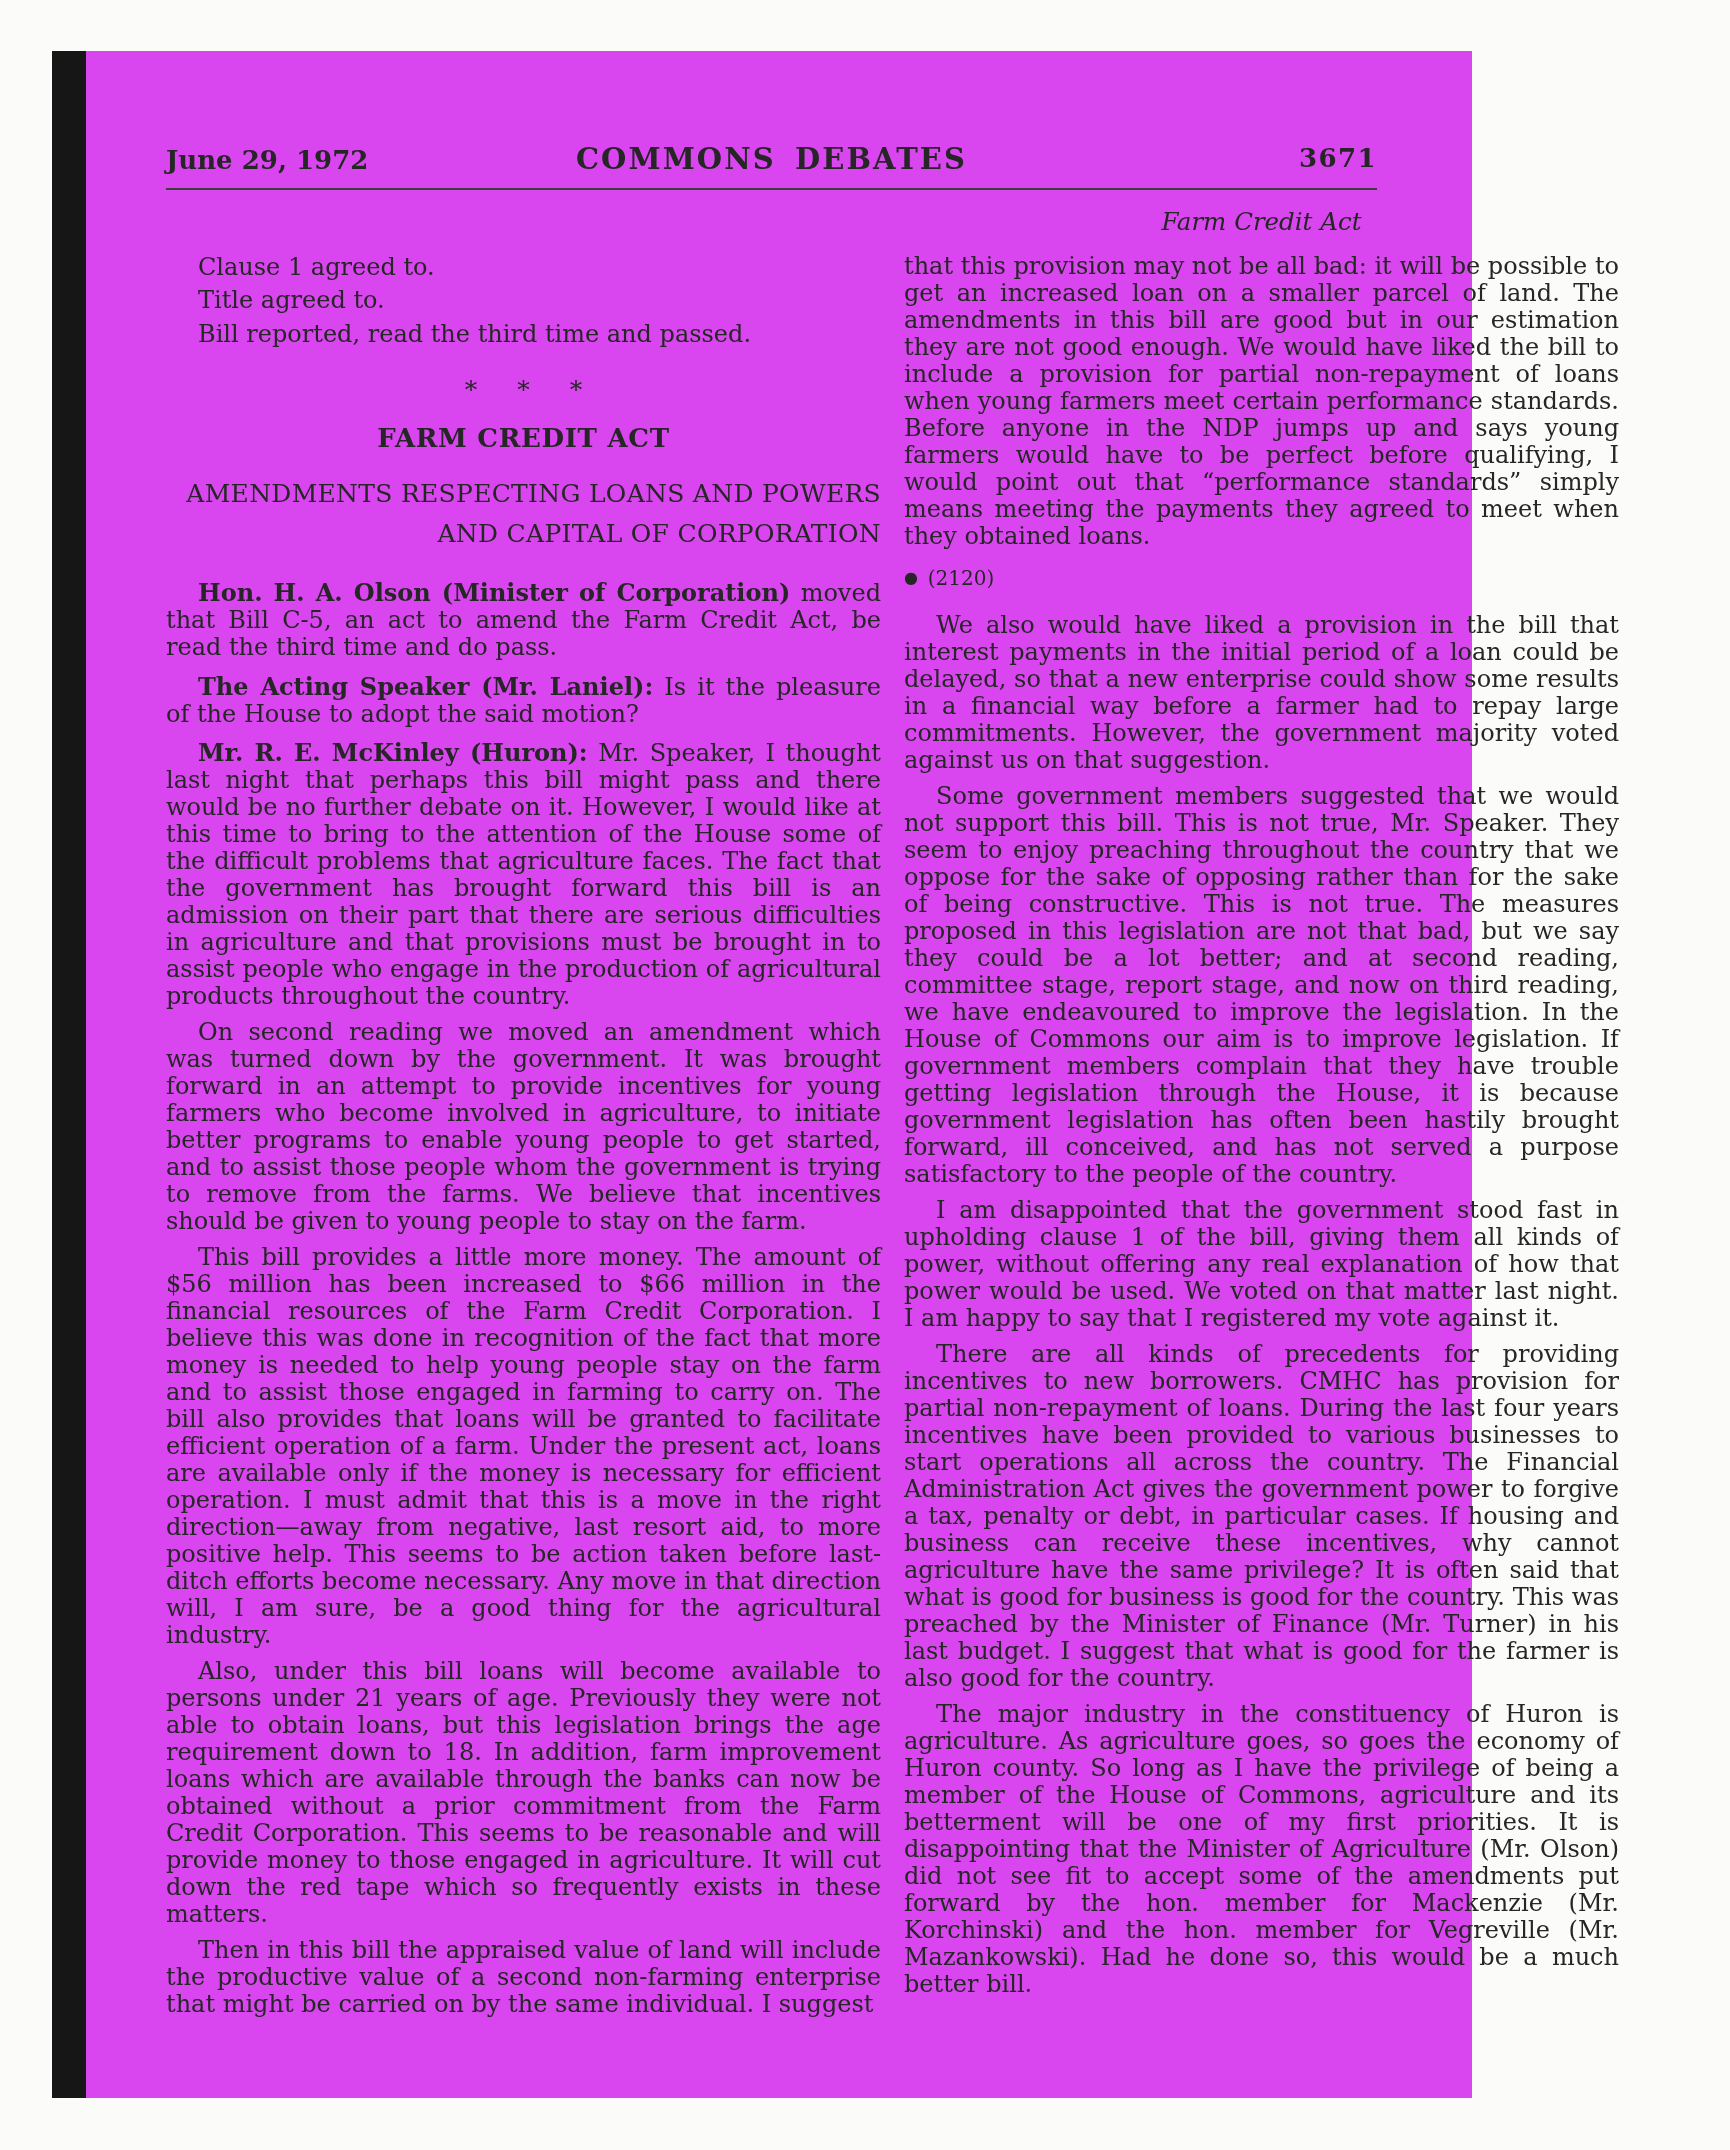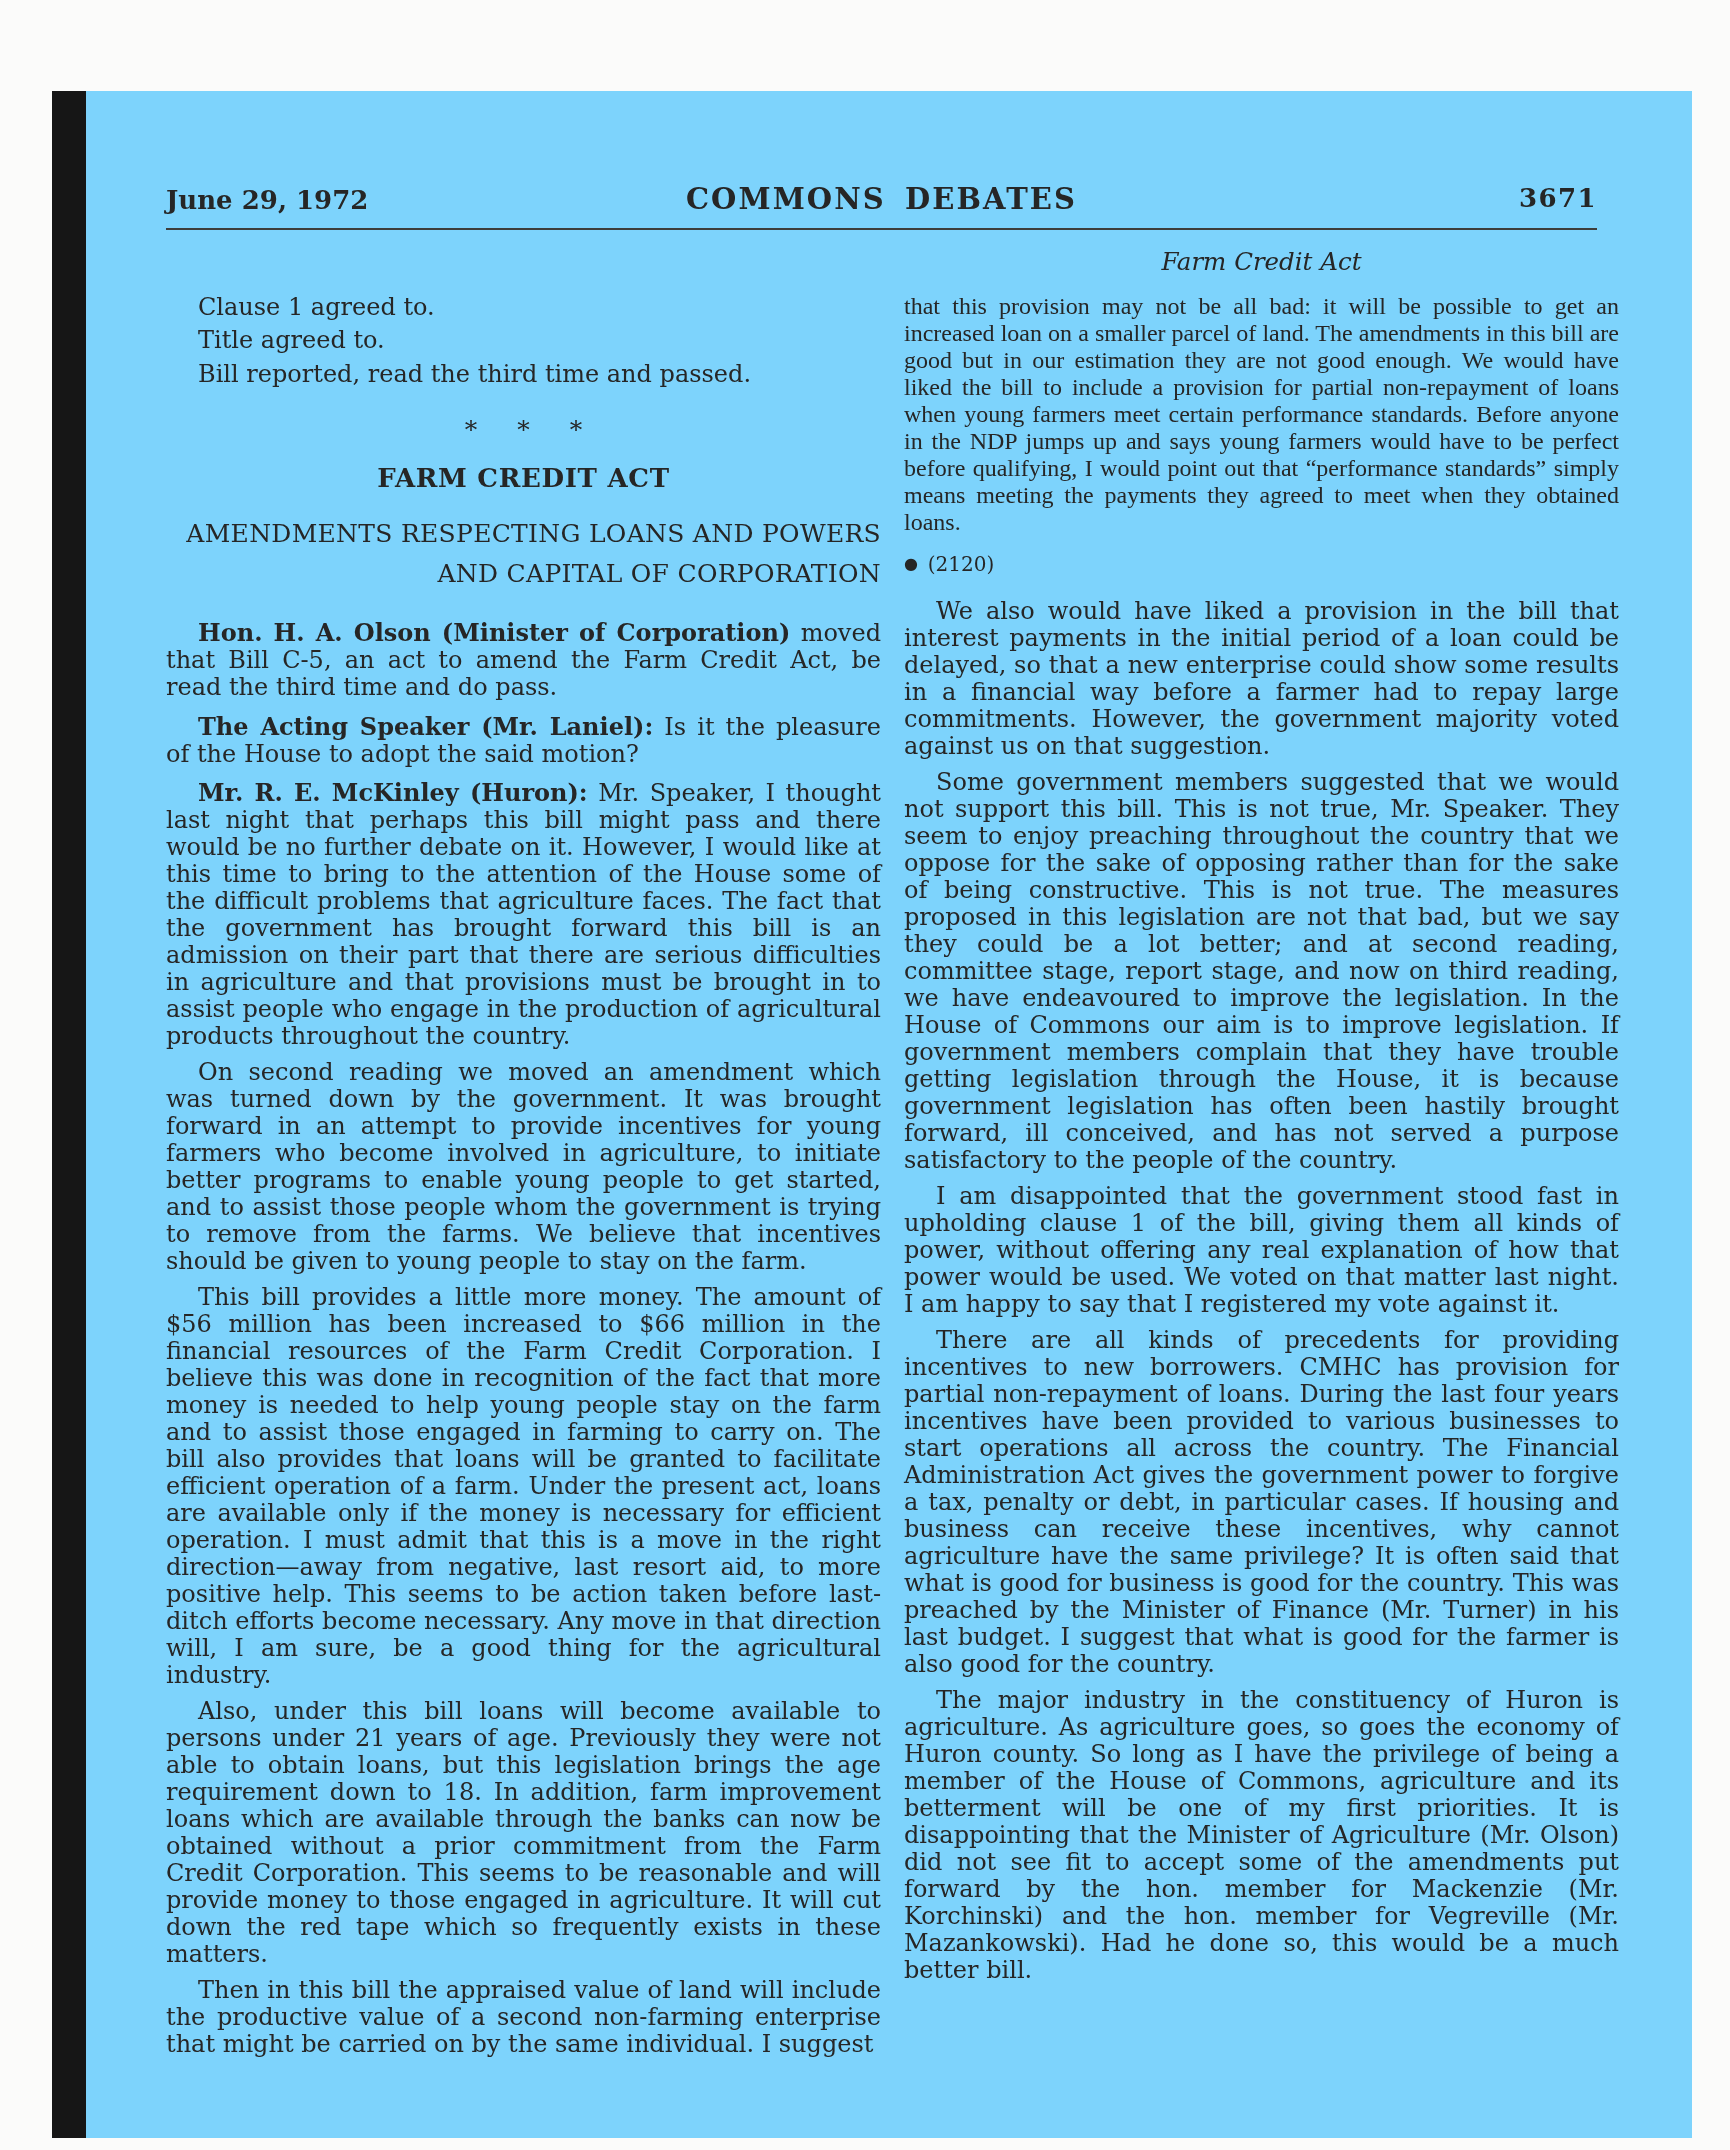--- a/index.html
+++ b/index.html
@@ -4,43 +4,42 @@
 <style>
   html,body{margin:0;padding:0;}
   body{
     width:1730px;height:2151px;position:relative;
     background:#fbfbfa;
     font-family:"DejaVu Serif","Liberation Serif",serif;
     color:#262626;
     -webkit-font-smoothing:antialiased;
   }
   .paper{
-    position:absolute;left:52px;top:51px;width:1640px;height:2047px;
-    background:#7dd3fc;
-    margin-top:40px;
+    position:absolute;left:52px;top:51px;width:1420px;height:2047px;
+    background:#d946ef;
   }
   .gutter-bar{
     position:absolute;left:0;top:0;width:34px;height:100%;
     background:#161616;
   }
   .page-header{position:absolute;left:114px;right:95px;top:91px;height:45px;}
   .page-header .date{position:absolute;left:0;top:2.8px;font-size:26px;font-weight:bold;}
   .page-header .title{position:absolute;left:0;right:0;top:0;text-align:center;font-size:29px;font-weight:bold;letter-spacing:2.1px;word-spacing:7px;}
   .page-header .pageno{position:absolute;right:0;top:1.4px;font-size:26px;font-weight:bold;letter-spacing:1.4px;}
   .header-rule{position:absolute;left:114px;right:95px;top:137px;height:2.1px;background:#3d3d3b;}
   .col{position:absolute;width:715px;font-size:24px;line-height:27px;}
   .col-left{left:114px;top:203px;}
   .col-right{left:852px;top:157px;}
   .running-head{text-align:center;font-style:italic;font-size:24.5px;margin:0 0 18px;}
   .line{padding-left:32px;margin:0 0 6.3px;}
   .stars{text-align:center;word-spacing:32px;font-size:25px;margin:28px 0 22.4px;}
   .heading{text-align:center;font-weight:bold;font-size:26px;letter-spacing:0.7px;margin:0 0 22.4px;}
   .subheading{text-align:right;font-size:25px;line-height:40px;letter-spacing:0.3px;margin:0 0 25px;}
   .para{text-align:justify;text-indent:32px;margin:0 0 9px;}
-  .para.cont{text-indent:0;font-family:Liberation Serif, serif;}
+  .para.cont{text-indent:0;}
   .para.speech{margin-top:11.2px;}
   .lead{font-weight:bold;}
   .marker{margin:14px 0 19.6px;font-size:20px;}
   .marker .dot{font-size:16px;vertical-align:2.1px;margin-right:9.8px;}
 </style>
 </head>
 <body>
 
 <div class="paper">
   <div class="gutter-bar"></div>

